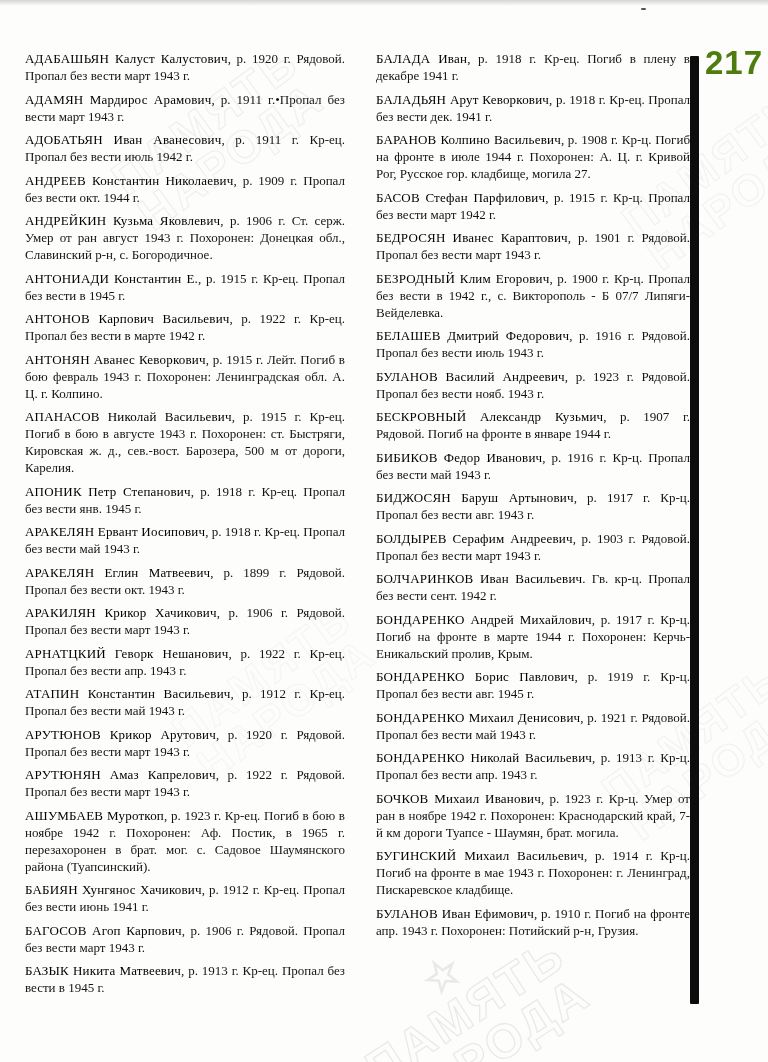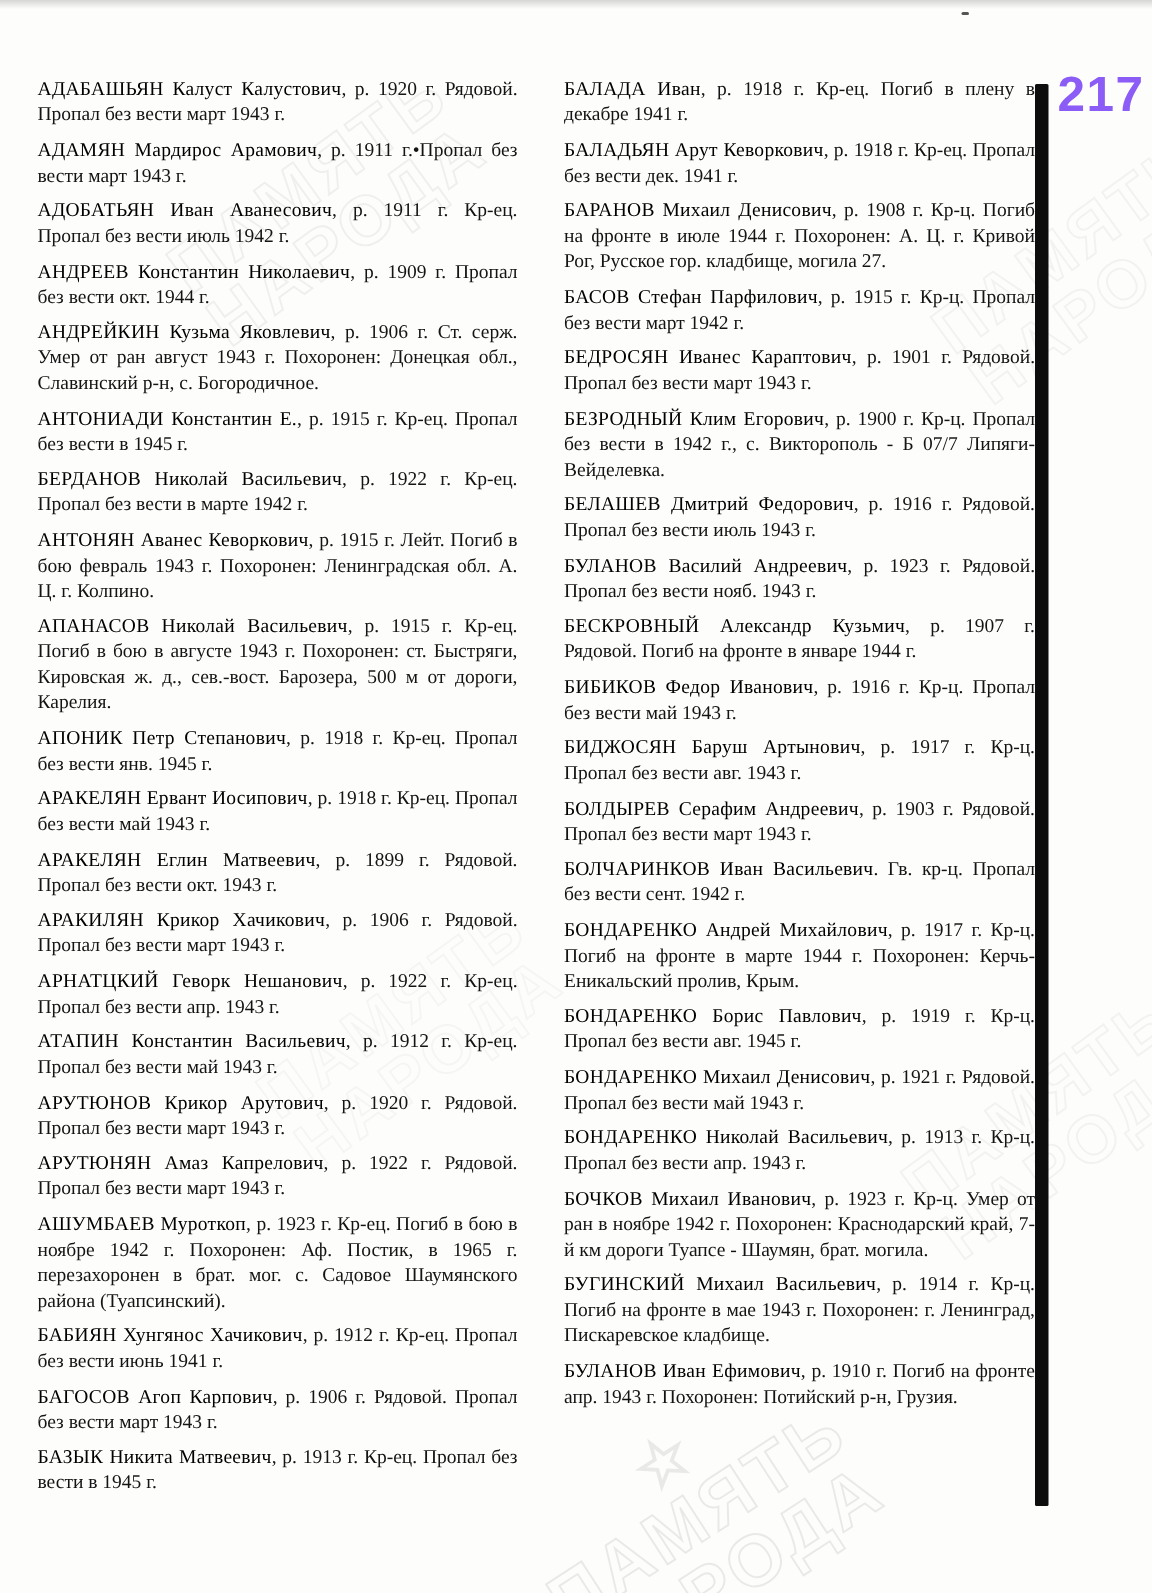--- a/index.html
+++ b/index.html
@@ -33,21 +33,21 @@
   .col-right { left: 376px; width: 314px; }
   .entry { margin: 0 0 6.5px 0; }
   .entry .name { font-weight: normal; letter-spacing: 0.2px; color: #000000; }
   .page-number {
     position: absolute;
     top: 44px; left: 704px; width: 60px;
     font-family: "Liberation Sans", sans-serif;
     font-weight: bold;
     font-size: 33px;
     letter-spacing: 1px;
-    color: #8b5cf6;
+    color: #4d7c0f;
     text-align: center;
   }
   .divider-bar {
     position: absolute;
     left: 690px; top: 56px;
     width: 9px; height: 948px;
     background: #0d0d0d;
     border-radius: 1px;
   }
   
@@ -105,40 +105,40 @@
   <div class="page-number">217</div>
   <div class="divider-bar"></div>
 
   <div class="col col-left" id="col-left">
       <p class="entry"><span class="name">АДАБАШЬЯН Калуст Калустович</span><span class="details">, р. 1920 г. Рядовой. Пропал без вести март 1943 г.</span></p>
       <p class="entry"><span class="name">АДАМЯН Мардирос Арамович</span><span class="details">, р. 1911 г.•Пропал без вести март 1943 г.</span></p>
       <p class="entry"><span class="name">АДОБАТЬЯН Иван Аванесович</span><span class="details">, р. 1911 г. Кр-ец. Пропал без вести июль 1942 г.</span></p>
       <p class="entry"><span class="name">АНДРЕЕВ Константин Николаевич</span><span class="details">, р. 1909 г. Пропал без вести окт. 1944 г.</span></p>
       <p class="entry"><span class="name">АНДРЕЙКИН Кузьма Яковлевич</span><span class="details">, р. 1906 г. Ст. серж. Умер от ран август 1943 г. Похоронен: Донецкая обл., Славинский р-н, с. Богородичное.</span></p>
       <p class="entry"><span class="name">АНТОНИАДИ Константин Е.</span><span class="details">, р. 1915 г. Кр-ец. Пропал без вести в 1945 г.</span></p>
-      <p class="entry"><span class="name">БЕРДАНОВ Николай Васильевич</span><span class="details">, р. 1922 г. Кр-ец. Пропал без вести в марте 1942 г.</span></p>
+      <p class="entry"><span class="name">АНТОНОВ Карпович Васильевич</span><span class="details">, р. 1922 г. Кр-ец. Пропал без вести в марте 1942 г.</span></p>
       <p class="entry"><span class="name">АНТОНЯН Аванес Кеворкович</span><span class="details">, р. 1915 г. Лейт. Погиб в бою февраль 1943 г. Похоронен: Ленинградская обл. А. Ц. г. Колпино.</span></p>
       <p class="entry"><span class="name">АПАНАСОВ Николай Васильевич</span><span class="details">, р. 1915 г. Кр-ец. Погиб в бою в августе 1943 г. Похоронен: ст. Быстряги, Кировская ж. д., сев.-вост. Барозера, 500 м от дороги, Карелия.</span></p>
       <p class="entry"><span class="name">АПОНИК Петр Степанович</span><span class="details">, р. 1918 г. Кр-ец. Пропал без вести янв. 1945 г.</span></p>
       <p class="entry"><span class="name">АРАКЕЛЯН Ервант Иосипович</span><span class="details">, р. 1918 г. Кр-ец. Пропал без вести май 1943 г.</span></p>
       <p class="entry"><span class="name">АРАКЕЛЯН Еглин Матвеевич</span><span class="details">, р. 1899 г. Рядовой. Пропал без вести окт. 1943 г.</span></p>
       <p class="entry"><span class="name">АРАКИЛЯН Крикор Хачикович</span><span class="details">, р. 1906 г. Рядовой. Пропал без вести март 1943 г.</span></p>
       <p class="entry"><span class="name">АРНАТЦКИЙ Геворк Нешанович</span><span class="details">, р. 1922 г. Кр-ец. Пропал без вести апр. 1943 г.</span></p>
       <p class="entry"><span class="name">АТАПИН Константин Васильевич</span><span class="details">, р. 1912 г. Кр-ец. Пропал без вести май 1943 г.</span></p>
       <p class="entry"><span class="name">АРУТЮНОВ Крикор Арутович</span><span class="details">, р. 1920 г. Рядовой. Пропал без вести март 1943 г.</span></p>
       <p class="entry"><span class="name">АРУТЮНЯН Амаз Капрелович</span><span class="details">, р. 1922 г. Рядовой. Пропал без вести март 1943 г.</span></p>
       <p class="entry"><span class="name">АШУМБАЕВ Муроткоп</span><span class="details">, р. 1923 г. Кр-ец. Погиб в бою в ноябре 1942 г. Похоронен: Аф. Постик, в 1965 г. перезахоронен в брат. мог. с. Садовое Шаумянского района (Туапсинский).</span></p>
       <p class="entry"><span class="name">БАБИЯН Хунгянос Хачикович</span><span class="details">, р. 1912 г. Кр-ец. Пропал без вести июнь 1941 г.</span></p>
       <p class="entry"><span class="name">БАГОСОВ Агоп Карпович</span><span class="details">, р. 1906 г. Рядовой. Пропал без вести март 1943 г.</span></p>
       <p class="entry"><span class="name">БАЗЫК Никита Матвеевич</span><span class="details">, р. 1913 г. Кр-ец. Пропал без вести в 1945 г.</span></p>
     </div>
   <div class="col col-right" id="col-right">
       <p class="entry"><span class="name">БАЛАДА Иван</span><span class="details">, р. 1918 г. Кр-ец. Погиб в плену в декабре 1941 г.</span></p>
       <p class="entry"><span class="name">БАЛАДЬЯН Арут Кеворкович</span><span class="details">, р. 1918 г. Кр-ец. Пропал без вести дек. 1941 г.</span></p>
-      <p class="entry"><span class="name">БАРАНОВ Михаил Денисович</span><span class="details">, р. 1908 г. Кр-ц. Погиб на фронте в июле 1944 г. Похоронен: А. Ц. г. Кривой Рог, Русское гор. кладбище, могила 27.</span></p>
+      <p class="entry"><span class="name">БАРАНОВ Колпино Васильевич</span><span class="details">, р. 1908 г. Кр-ц. Погиб на фронте в июле 1944 г. Похоронен: А. Ц. г. Кривой Рог, Русское гор. кладбище, могила 27.</span></p>
       <p class="entry"><span class="name">БАСОВ Стефан Парфилович</span><span class="details">, р. 1915 г. Кр-ц. Пропал без вести март 1942 г.</span></p>
       <p class="entry"><span class="name">БЕДРОСЯН Иванес Караптович</span><span class="details">, р. 1901 г. Рядовой. Пропал без вести март 1943 г.</span></p>
       <p class="entry"><span class="name">БЕЗРОДНЫЙ Клим Егорович</span><span class="details">, р. 1900 г. Кр-ц. Пропал без вести в 1942 г., с. Викторополь - Б 07/7 Липяги-Вейделевка.</span></p>
       <p class="entry"><span class="name">БЕЛАШЕВ Дмитрий Федорович</span><span class="details">, р. 1916 г. Рядовой. Пропал без вести июль 1943 г.</span></p>
       <p class="entry"><span class="name">БУЛАНОВ Василий Андреевич</span><span class="details">, р. 1923 г. Рядовой. Пропал без вести нояб. 1943 г.</span></p>
       <p class="entry"><span class="name">БЕСКРОВНЫЙ Александр Кузьмич</span><span class="details">, р. 1907 г. Рядовой. Погиб на фронте в январе 1944 г.</span></p>
       <p class="entry"><span class="name">БИБИКОВ Федор Иванович</span><span class="details">, р. 1916 г. Кр-ц. Пропал без вести май 1943 г.</span></p>
       <p class="entry"><span class="name">БИДЖОСЯН Баруш Артынович</span><span class="details">, р. 1917 г. Кр-ц. Пропал без вести авг. 1943 г.</span></p>
       <p class="entry"><span class="name">БОЛДЫРЕВ Серафим Андреевич</span><span class="details">, р. 1903 г. Рядовой. Пропал без вести март 1943 г.</span></p>
       <p class="entry"><span class="name">БОЛЧАРИНКОВ Иван Васильевич</span><span class="details">. Гв. кр-ц. Пропал без вести сент. 1942 г.</span></p>

